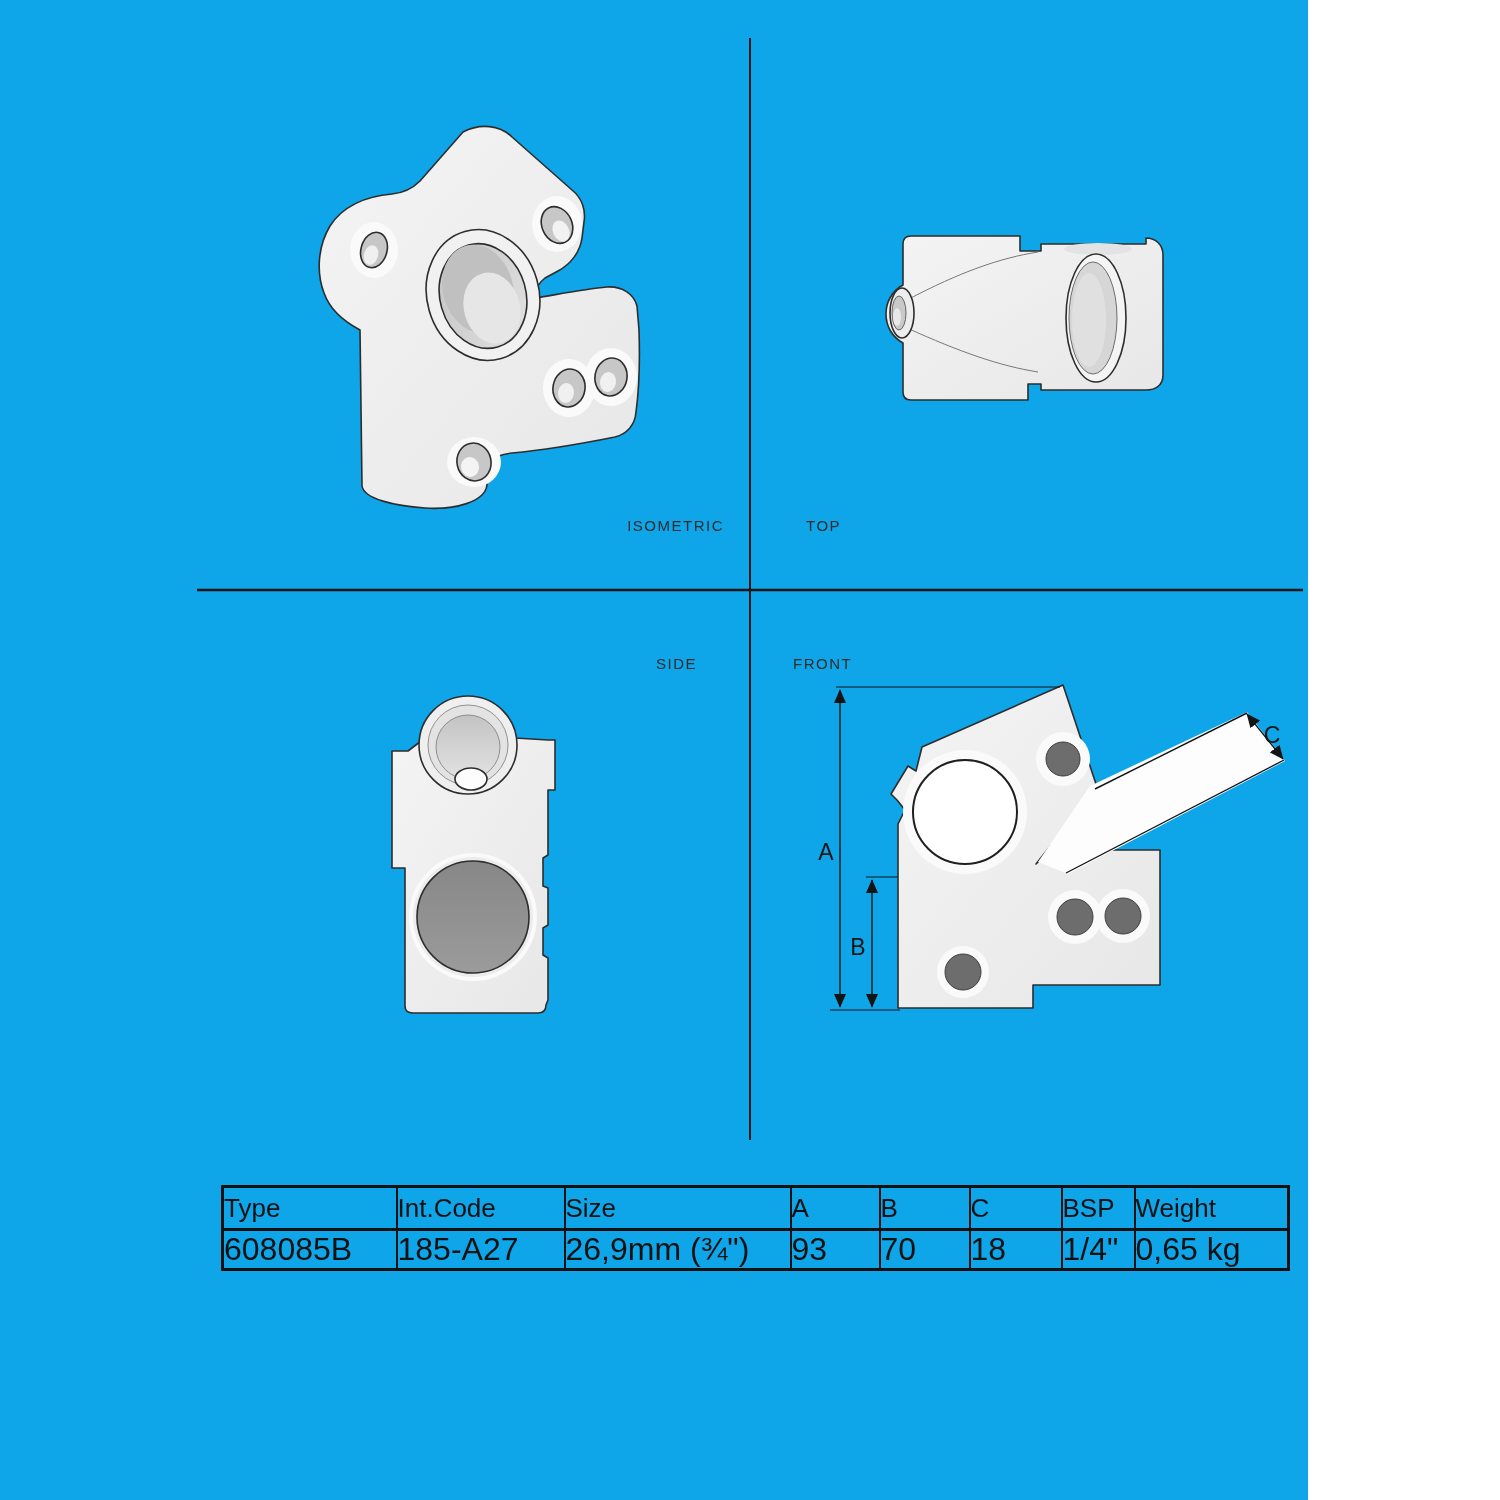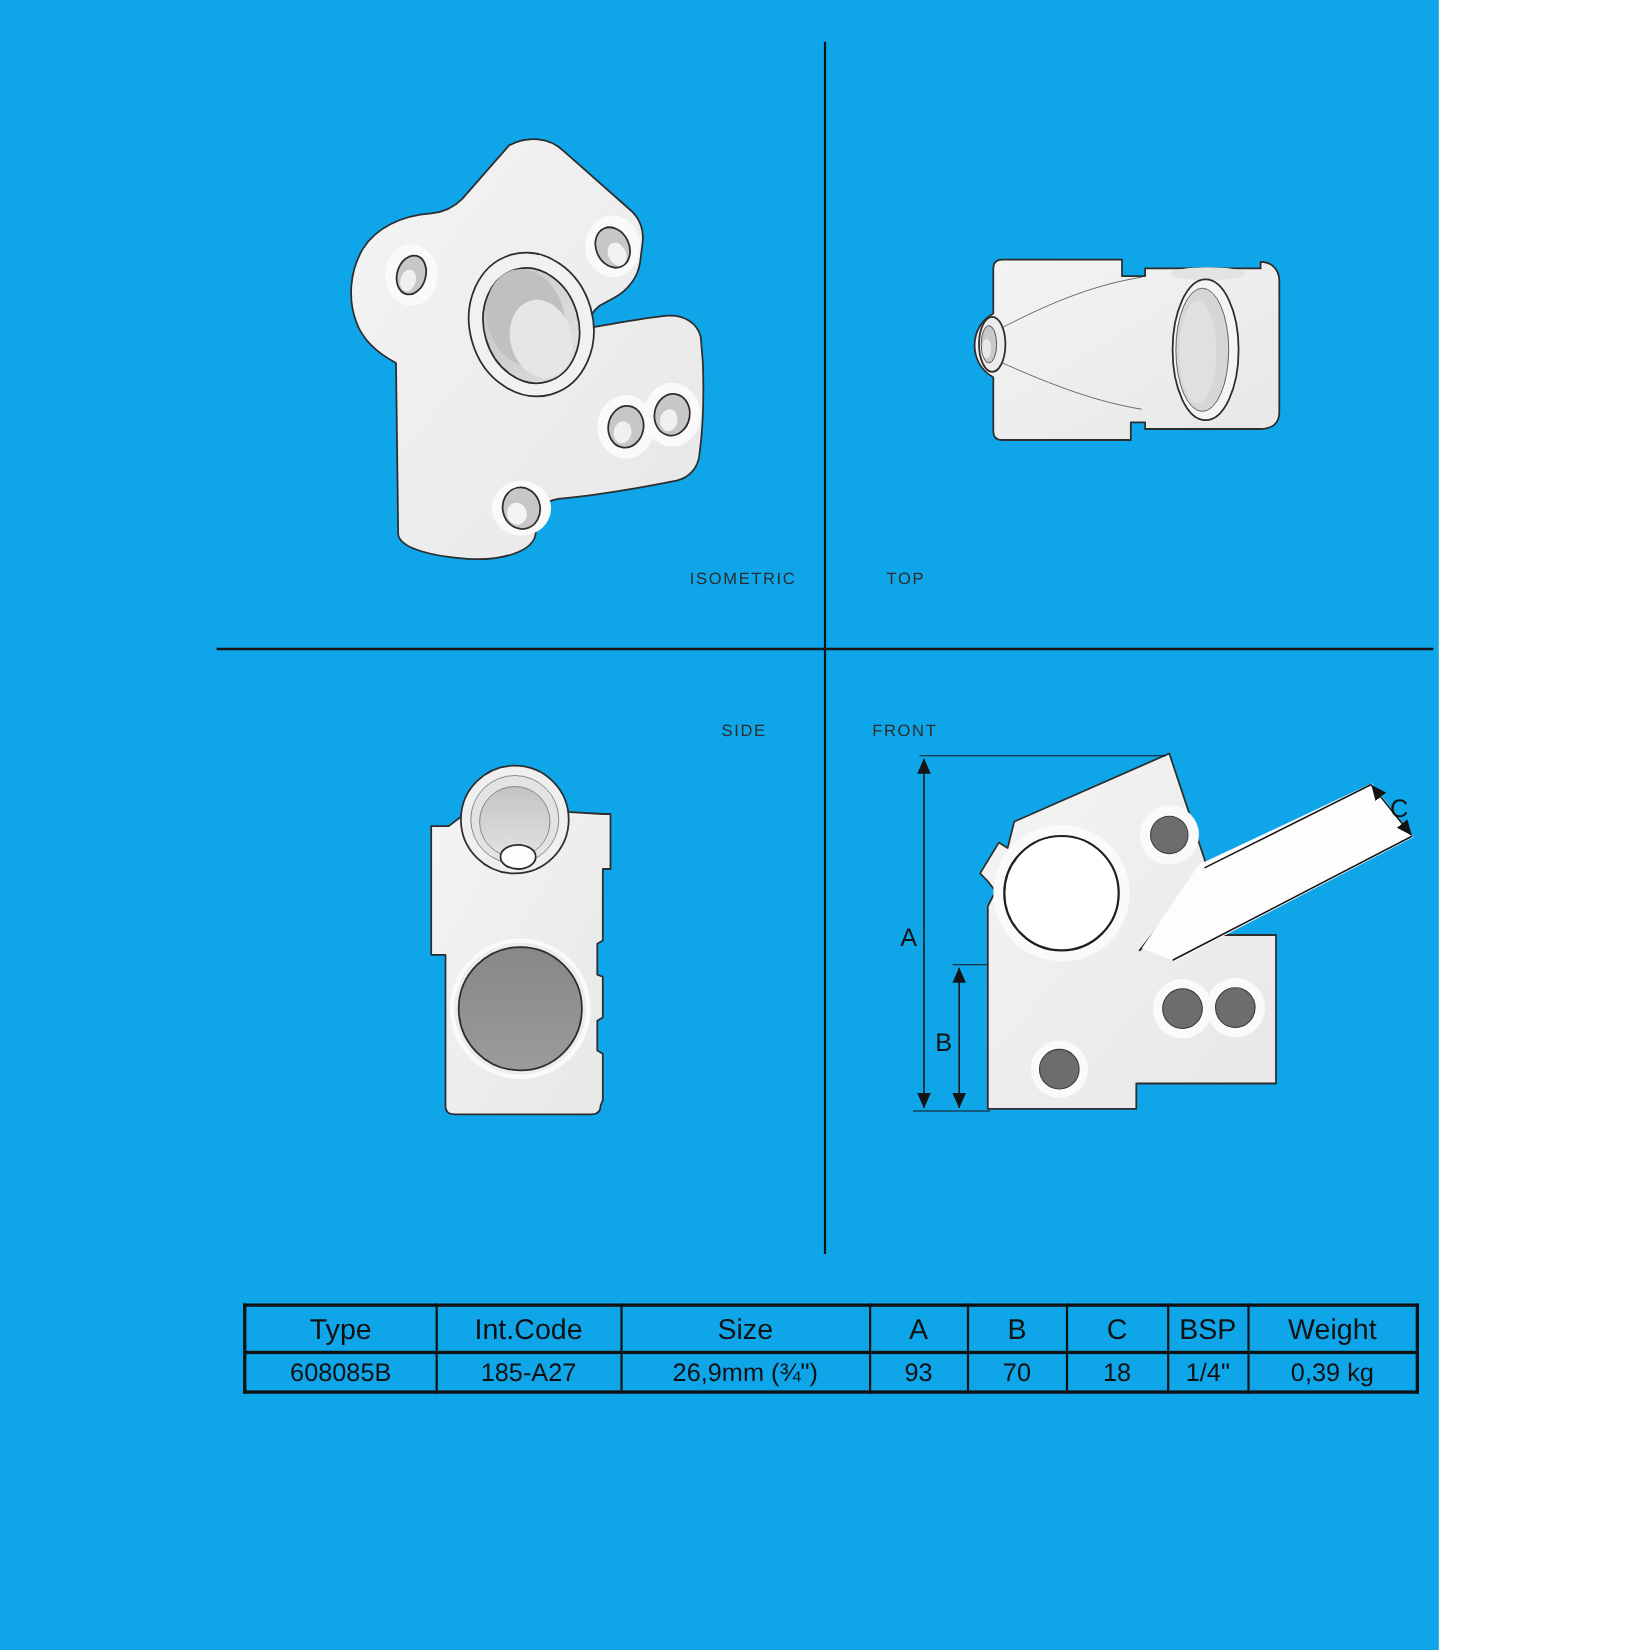--- a/index.html
+++ b/index.html
@@ -13,24 +13,24 @@
   .dimline{stroke:#141414;stroke-width:1.4;fill:none;}
   .extline{stroke:#141414;stroke-width:1;fill:none;}
   .body-fill{fill:url(#gBody);}
   .hole-dark{fill:var(--hole-dark,#6d6d6d);stroke:#3d3d3d;stroke-width:1;}
   .halo{fill:#fafafa;}
 
   
   .spec-table{position:absolute;left:221px;top:1185px;width:1066px;border-collapse:collapse;
               table-layout:fixed;color:#111;}
   .spec-table th,.spec-table td{border-left:2px solid #111;border-right:2px solid #111;
-              text-align:center;vertical-align:middle;padding:0;white-space:nowrap;
+              text-align:left;vertical-align:middle;padding:0;white-space:nowrap;
               font-weight:normal;}
   .spec-table th{height:40px;font-size:26px;border-bottom:3px solid #111;}
-  .spec-table td{height:33px;font-size:23px;}
+  .spec-table td{height:33px;font-size:32px;}
   .spec-table{border:3px solid #111;}
 </style>
 </head>
 <body>
 
 <div class="sheet">
 
 <svg width="1500" height="1500" viewBox="0 0 1500 1500">
   <defs>
     <marker id="arr" viewBox="0 0 10 10" refX="9.5" refY="5" markerWidth="10" markerHeight="10" orient="auto-start-reverse">
@@ -244,18 +244,18 @@
   </thead>
   <tbody>
     <tr>
       <td>608085B</td>
       <td>185-A27</td>
       <td>26,9mm (¾")</td>
       <td>93</td>
       <td>70</td>
       <td>18</td>
       <td>1/4"</td>
-      <td>0,39 kg</td>
+      <td>0,65 kg</td>
     </tr>
   </tbody>
 </table>
 
 </div>
 
 </body></html>

